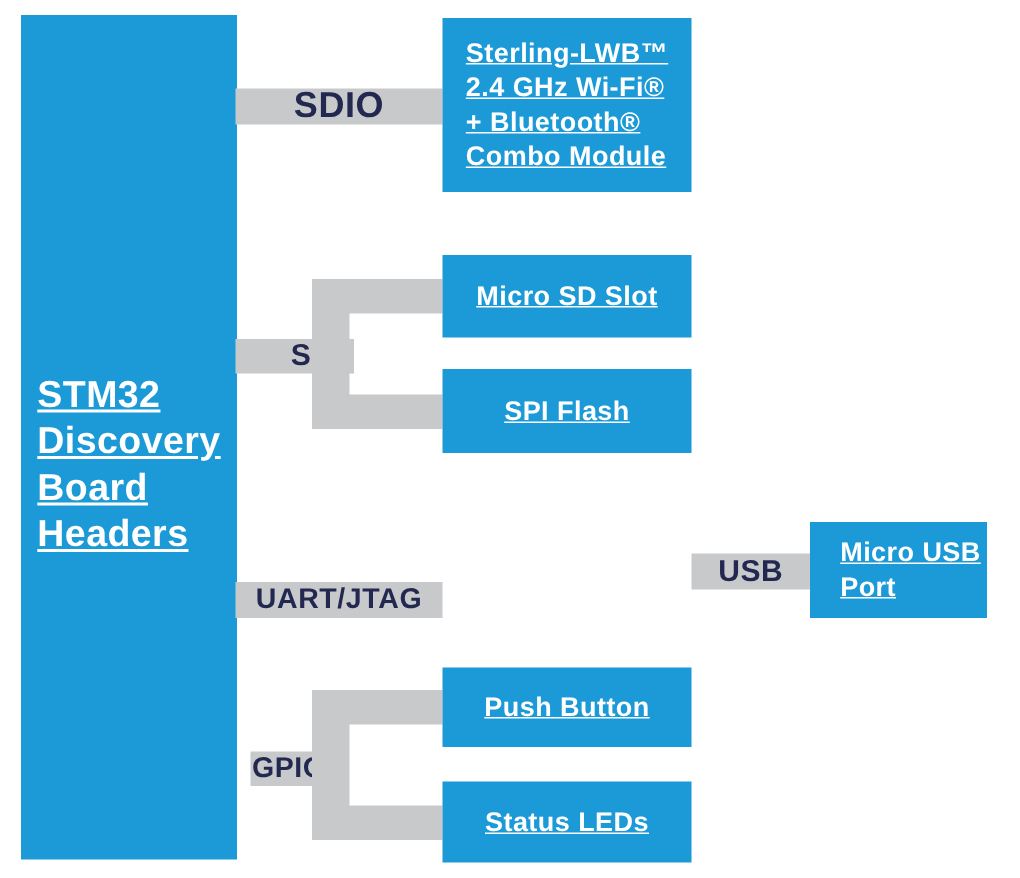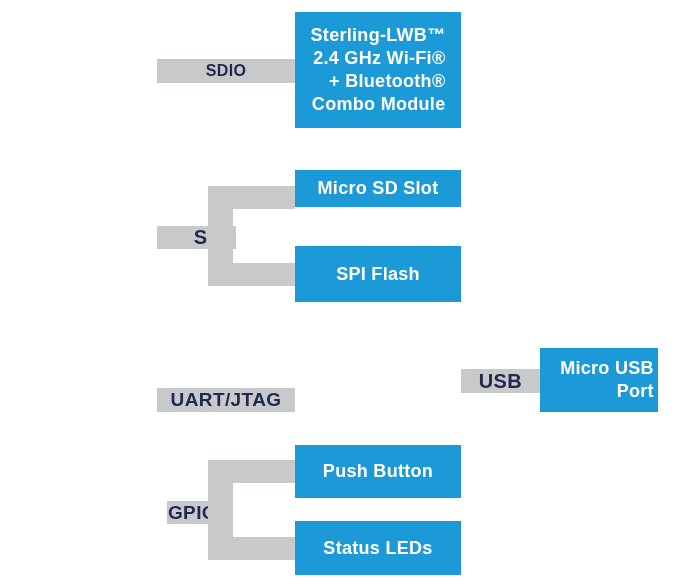--- a/index.html
+++ b/index.html
@@ -16,24 +16,25 @@
     overflow: hidden;
   }
   .block {
     position: absolute;
     background: var(--box-blue, #1B9AD7);
     color: var(--box-text, #ffffff);
     font-weight: bold;
     display: flex;
     align-items: center;
     justify-content: center;
-    text-align: right;
+    text-align: left;
     white-space: pre-line;
     letter-spacing: 0.3px;
     box-sizing: border-box;
+    text-decoration: underline;
   }
   .bus {
     position: absolute;
     background: var(--connector-gray, #C8C9CB);
     color: var(--label-navy, #232850);
     font-weight: bold;
     display: flex;
     align-items: center;
     justify-content: center;
     text-align: center;
@@ -47,29 +48,29 @@
     border-style: solid;
     border-color: var(--connector-gray, #C8C9CB);
     border-right: none;
   }
 
   
   #stm32-block   { left: 14px;  top: 10px;  width: 144px; height: 563px;
                    font-size: 25px; line-height: 31px; padding-top: 36px; }
 
   
-  #sdio-bus      { left: 157px; top: 59px;  width: 138px; height: 24px; font-size: 16px; }
+  #sdio-bus      { left: 157px; top: 59px;  width: 138px; height: 24px; font-size: 24px; }
   #combo-block   { left: 295px; top: 12px;  width: 166px; height: 116px;
                    font-size: 18px; line-height: 23px; }
 
   
   #spi-bus       { left: 157px; top: 226px; width: 51px;  height: 23px; font-size: 20px; padding-left: 28px; }
   #spi-bracket   { left: 208px; top: 186px; width: 87px;  height: 100px;
                    border-width: 23px 0 23px 25px; }
-  #microsd-block { left: 295px; top: 170px; width: 166px; height: 37px; font-size: 18px; }
+  #microsd-block { left: 295px; top: 170px; width: 166px; height: 55px; font-size: 18px; }
   #spiflash-block{ left: 295px; top: 246px; width: 166px; height: 56px; font-size: 18px; }
 
   
   #uart-bus      { left: 157px; top: 388px; width: 138px; height: 24px; font-size: 19px; }
   #ftdi-block    { left: 295px; top: 339px; width: 166px; height: 81px;
                    font-size: 18px; line-height: 24px; }
   #usb-bus       { left: 461px; top: 369px; width: 79px;  height: 24px; font-size: 20px; }
   #microusb-block{ left: 540px; top: 348px; width: 118px; height: 64px;
                    font-size: 18px; line-height: 23px; padding-left: 16px; }
 
@@ -78,20 +79,24 @@
   #gpio-bracket  { left: 208px; top: 460px; width: 87px;  height: 100px;
                    border-width: 23px 0 23px 25px; }
   #pushbtn-block { left: 295px; top: 445px; width: 166px; height: 53px; font-size: 18px; }
   #leds-block    { left: 295px; top: 521px; width: 166px; height: 54px; font-size: 18px; }
 </style>
 </head>
 <body>
 
 <div id="stage">
 
+  <div class="block" id="stm32-block">STM32
+Discovery
+Board
+Headers</div>
 
   <div class="bus" id="sdio-bus">SDIO</div>
   <div class="block" id="combo-block">Sterling-LWB™
 2.4 GHz Wi-Fi®
 + Bluetooth®
 Combo Module</div>
 
   <div class="bus" id="spi-bus">SPI</div>
   <div class="bracket" id="spi-bracket"></div>
   <div class="block" id="microsd-block">Micro SD Slot</div>

